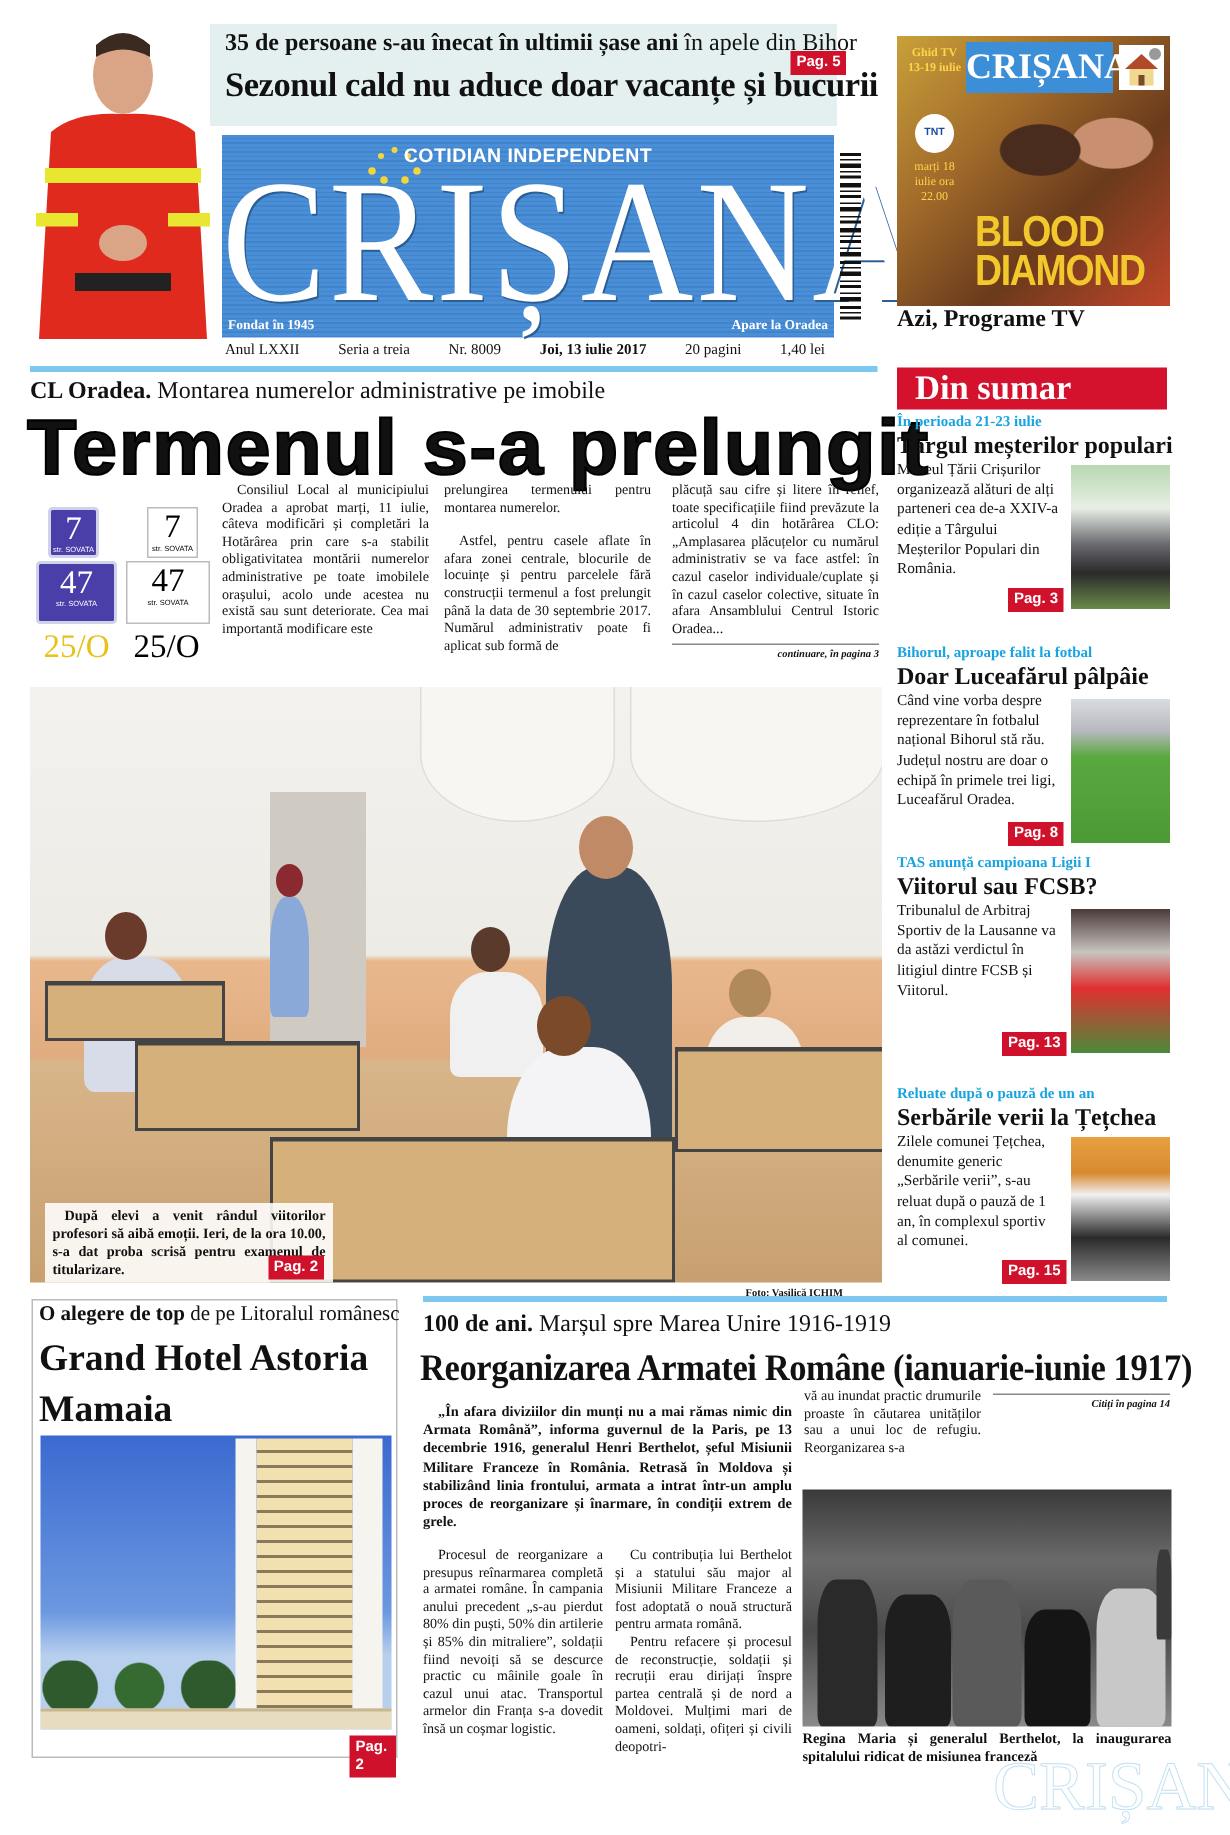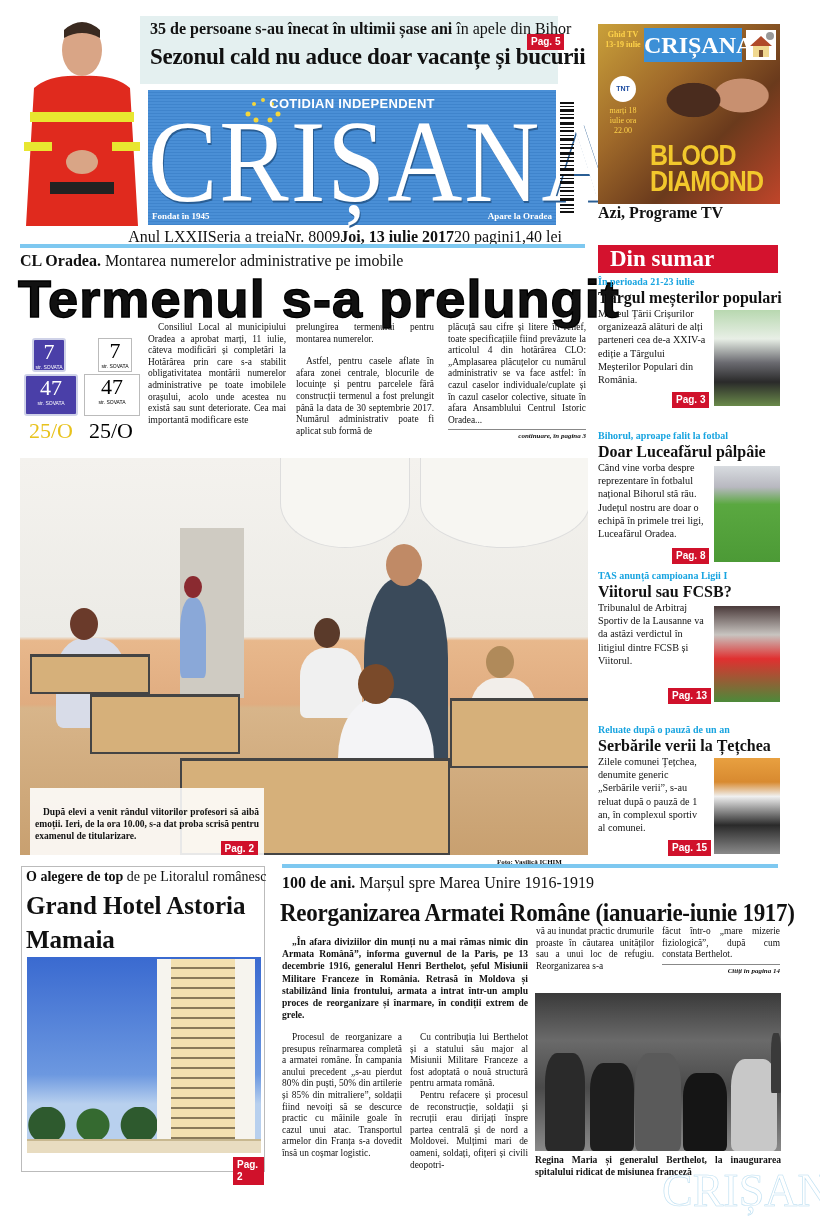--- a/index.html
+++ b/index.html
@@ -19,21 +19,21 @@
   .logo-band { left: 148px; top: 90px; width: 408px; height: 135px;
     background: repeating-linear-gradient(180deg, #4a8fd6 0px, #4a8fd6 2px, #3f84cc 2px, #3f84cc 3px); }
   .logo-sub { left: 0; right: 0; top: 6px; text-align: center; font-family: "Liberation Sans", sans-serif; font-weight: bold; font-size: 13px; color: #fff; letter-spacing: 0.3px; }
   .logo-stars { left: 92px; top: 2px; width: 46px; height: 32px; }
   .logo-word { left: 0; right: 0; top: 14px; text-align: center; font-family: "Liberation Serif", serif; font-size: 104px; line-height: 104px; color: #fff; letter-spacing: 2px; transform: scaleY(1.12); transform-origin: top center; text-shadow: 1px 1px 0 #2a5e94; }
   .logo-left { left: 4px; bottom: 4px; font-size: 9px; color: #fff; font-weight: bold; }
   .logo-right { right: 4px; bottom: 4px; font-size: 9px; color: #fff; font-weight: bold; }
 
   .barcode { left: 560px; top: 100px; width: 20px; height: 120px; }
 
-  .meta-row { left: 150px; top: 228px; width: 400px; display: flex; justify-content: flex-end; font-size: 16px; white-space: nowrap; margin-left: 12px; }
+  .meta-row { left: 150px; top: 228px; width: 400px; display: flex; justify-content: space-between; font-size: 10px; white-space: nowrap; }
   .meta-row .bold { font-weight: bold; }
   .blue-rule { height: 4px; background: #7ec8f0; }
   .rule-top { left: 20px; top: 244px; width: 565px; }
 
   
   .tv-box { left: 598px; top: 24px; width: 182px; height: 180px; background: linear-gradient(135deg, #c9a03a 0%, #a06a2a 35%, #6a3a1c 65%, #c0452a 100%); overflow: hidden; }
   .tv-logo { left: 46px; top: 4px; width: 98px; height: 34px; background: #3c8fd6; color: #fff; font-weight: bold; font-size: 24px; text-align: center; line-height: 34px; }
   .tv-house { left: 148px; top: 6px; width: 30px; height: 30px; background: #fff; }
   .tv-guide { left: 4px; top: 6px; width: 42px; font-size: 8px; color: #ffd34a; font-weight: bold; text-align: center; line-height: 10px; }
   .tv-channel { left: 12px; top: 52px; width: 26px; height: 26px; border-radius: 50%; background: #fff; color: #1a4aa0; font-size: 7px; font-weight: bold; text-align: center; line-height: 26px; font-family: "Liberation Sans", sans-serif; }
@@ -63,21 +63,21 @@
   .cont { text-align: right; font-style: italic; font-weight: bold; font-size: 7px; border-top: 1px solid #888; margin-top: 3px; padding-top: 1px; }
 
   
   .photo-main { left: 20px; top: 458px; width: 568px; height: 397px; overflow: hidden;
     background: linear-gradient(180deg, #f4f2ee 0%, #ecebe6 45%, #e8b88c 46%, #e0ac80 62%, #d8b58a 63%, #c8a070 100%); }
   .ph-arch { position: absolute; top: 0; height: 90px; border-radius: 0 0 50% 50%; background: #f7f6f2; border: 1px solid #ddd; border-top: none; }
   .ph-door { position: absolute; left: 160px; top: 70px; width: 64px; height: 170px; background: #cfcbc2; }
   .ph-desk { position: absolute; background: #d6b07a; border: 2px solid #444; border-top-width: 3px; }
   .ph-person { position: absolute; border-radius: 40% 40% 10% 10%; }
   .ph-head { position: absolute; border-radius: 50%; background: #c08a66; }
-  .photo-caption { left: 10px; top: 330px; width: 234px; background: rgba(255,255,255,0.88); padding: 18px 5px; font-size: 9.5px; line-height: 12px; font-weight: bold; text-align: justify; text-indent: 8px; }
+  .photo-caption { left: 10px; top: 344px; width: 192px; background: rgba(255,255,255,0.88); padding: 3px 5px; font-size: 9.5px; line-height: 12px; font-weight: bold; text-align: justify; text-indent: 8px; }
   .photo-caption .pag { position: absolute; right: 6px; bottom: 3px; text-indent: 0; }
   .photo-credit { left: 497px; top: 858px; font-size: 7px; font-weight: bold; white-space: nowrap; }
 
   
   .sumar-head { left: 598px; top: 245px; width: 180px; height: 28px; background: #d4122e; color: #fff; font-size: 23px; font-weight: bold; line-height: 28px; padding-left: 12px; }
   .sb-item { left: 598px; width: 182px; }
   .sb-kicker { font-size: 10px; font-weight: bold; color: #18a4e0; line-height: 12px; }
   .sb-title { font-size: 16px; font-weight: bold; line-height: 19px; white-space: nowrap; }
   .sb-body { width: 108px; font-size: 10.2px; line-height: 13.2px; }
   .sb-img { position: absolute; right: 0; width: 66px; }
@@ -328,21 +328,20 @@
   <p>Procesul de reorganizare a presupus reînarmarea completă a armatei române. În campania anului precedent „s-au pierdut 80% din puști, 50% din artilerie și 85% din mitraliere”, soldații fiind nevoiți să se descurce practic cu mâinile goale în cazul unui atac. Transportul armelor din Franța s-a dovedit însă un coșmar logistic.</p>
 </div>
 <div class="abs col hist-c2">
   <p>Cu contribuția lui Berthelot și a statului său major al Misiunii Militare Franceze a fost adoptată o nouă structură pentru armata română.</p>
   <p>Pentru refacere și procesul de reconstrucție, soldații și recruții erau dirijați înspre partea centrală și de nord a Moldovei. Mulțimi mari de oameni, soldați, ofițeri și civili deopotri-</p>
 </div>
 <div class="abs col hist-c3">
   <p style="text-indent:0">vă au inundat practic drumurile proaste în căutarea unităților sau a unui loc de refugiu. Reorganizarea s-a</p>
 </div>
 <div class="abs col hist-c4">
-  <p style="text-indent:0">făcut într-o „mare mizerie fiziologică”, după cum constata Berthelot.</p>
   <div class="cont">Citiți în pagina 14</div>
 </div>
 
 <div class="abs hist-photo">
   <div class="hp-fig" style="left:10px;top:60px;width:40px;height:98px;background:#2a2a2a;"></div>
   <div class="hp-fig" style="left:55px;top:70px;width:44px;height:88px;background:#1e1e1e;"></div>
   <div class="hp-fig" style="left:100px;top:60px;width:46px;height:98px;background:#5a5a5a;"></div>
   <div class="hp-fig" style="left:148px;top:80px;width:44px;height:78px;background:#151515;"></div>
   <div class="hp-fig" style="left:196px;top:66px;width:46px;height:92px;background:#c8c8c8;"></div>
   <div class="hp-fig" style="left:236px;top:40px;width:10px;height:60px;background:#3a3a3a;"></div>

